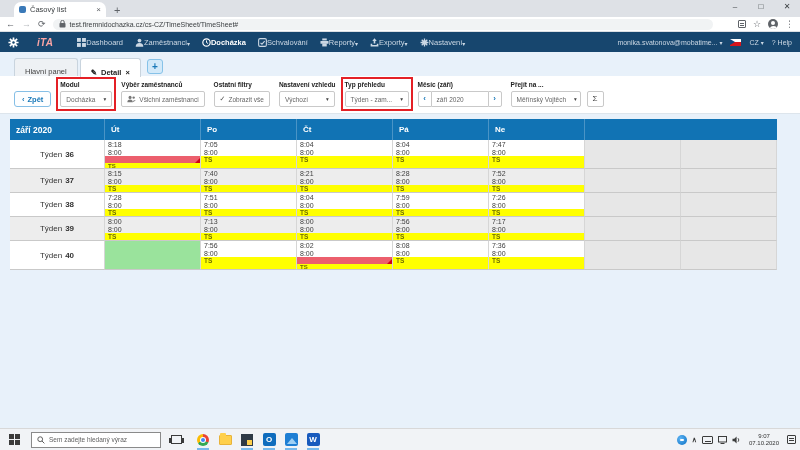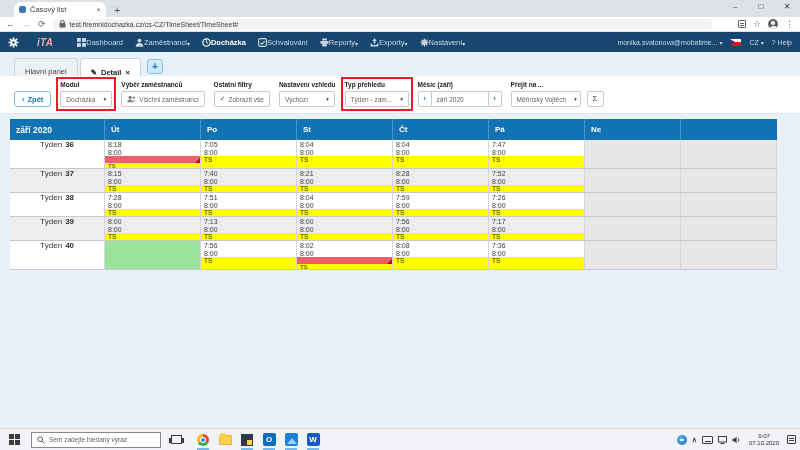--- a/index.html
+++ b/index.html
@@ -77,21 +77,21 @@
            font-size:8px; text-align:center; line-height:14px; }
 
   
   .ttable { margin:5px 0 0 10px; width:767px; background:#fff; }
   .trow { display:grid; grid-template-columns:95px repeat(7, 96px); }
   .trow.thead { height:21px; background:#1173b4; }
   .thead .tcell { display:flex; align-items:center; padding-left:6px; color:#fff; font-weight:bold; font-size:8px;
                   border-right:1px solid #4a94c6; border-bottom:none; background:transparent; }
   .thead .tcell.corner { font-size:8.5px; }
   .tcell { position:relative; background:#fff; border-right:1px solid #d6d6d6; border-bottom:1px solid #c9c9c9; overflow:hidden; }
-  .tcell.lblcell { display:flex; align-items:flex-start; justify-content:center; gap:3px; font-size:8px; color:#333; }
+  .tcell.lblcell { display:flex; align-items:center; justify-content:center; gap:3px; font-size:8px; color:#333; }
   .row-shaded .tcell { background:#ededed; }
   .tcell.weekend { background:#e7e7e7 !important; }
   .tcell.green { background:#9ae39c !important; }
   .dcell { display:flex; flex-direction:column; }
   .times { flex:1; padding:1px 0 0 3px; font-size:7px; line-height:7.5px; color:#3d3d3d; }
   .strip { flex:0 0 auto; height:8px; }
   .tall .strip { height:13px; }
   .strip.ts { background:#ffff00; }
   .strip .tslab { display:block; font-size:6.5px; line-height:8px; font-weight:bold; color:#6f6f00; padding-left:3px; }
   .tall .strip.ts .tslab { line-height:7px; }
@@ -351,21 +351,20 @@
           <div class="sigma">Σ</div>
         </div>
       </div>
     </div>
 
     <div class="ttable" id="ttable">
         <div class="trow thead">
           <div class="tcell corner">září 2020</div>
           <div class="tcell">Út</div>
           <div class="tcell">Po</div>
-          <div class="tcell">St</div>
           <div class="tcell">Čt</div>
           <div class="tcell">Pá</div>
           <div class="tcell">Ne</div>
         </div>
         <div class="trow tall" style="height:29px">
           <div class="tcell lblcell">
             <span>Týden</span>
             <b>36</b>
           </div>
           <div class="tcell dcell">

